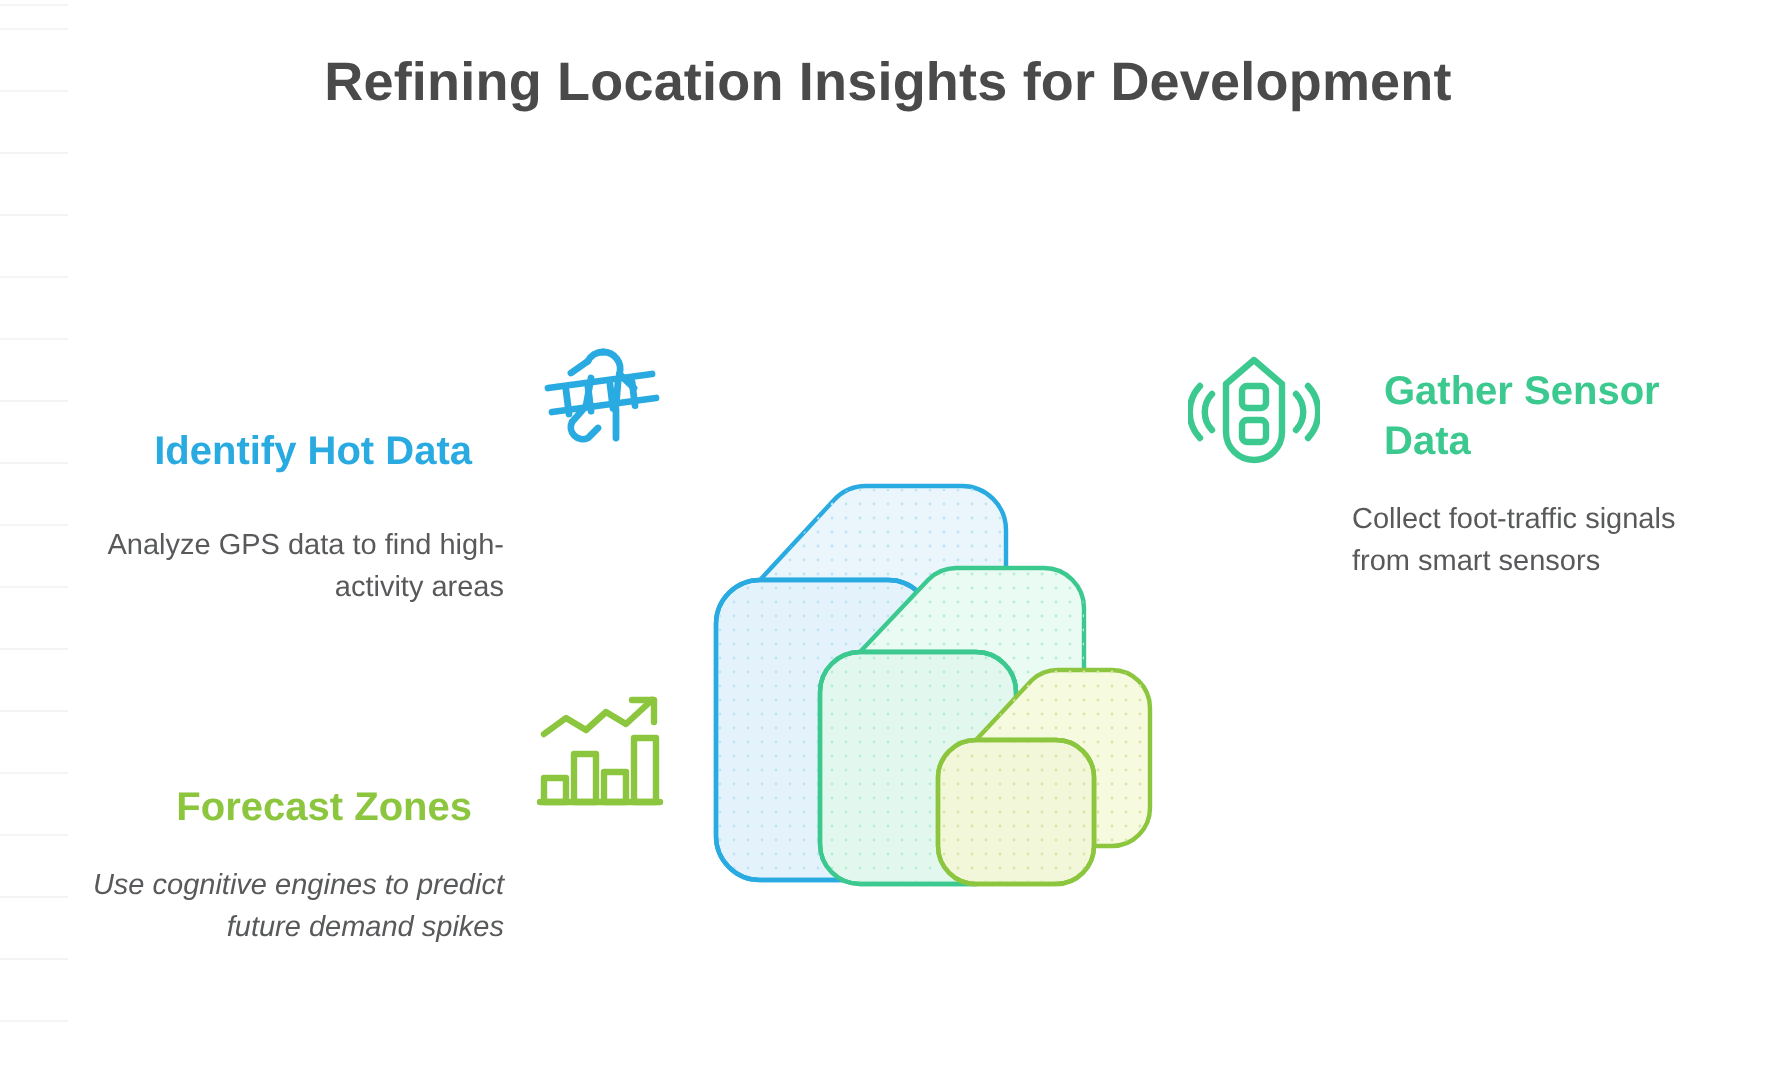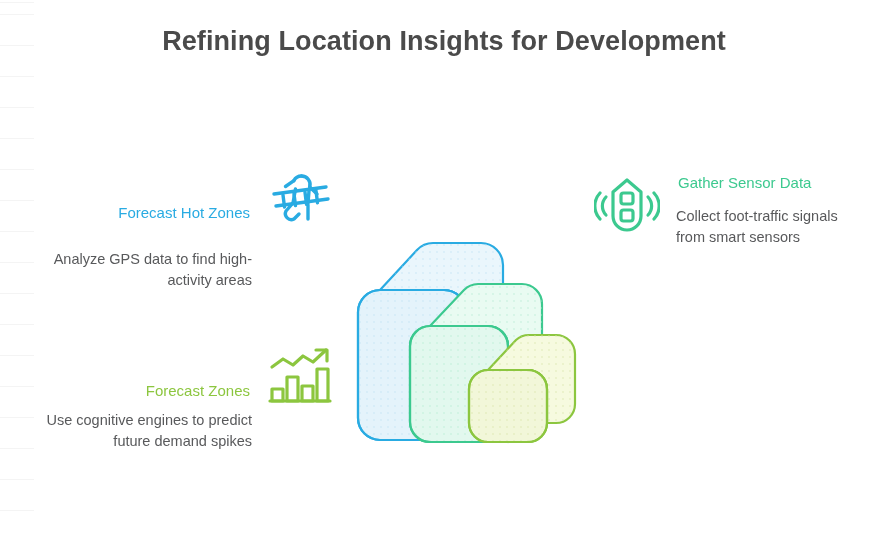--- a/index.html
+++ b/index.html
@@ -53,45 +53,45 @@
     text-align: center;
     font-size: 27px;
     font-weight: bold;
     color: #4a4a4a;
     letter-spacing: 0.1px;
   }
 
   
   .block { position: absolute; }
   .block-heading {
-    font-size: 15px;
-    font-weight: normal;
+    font-size: 20px;
+    font-weight: bold;
     line-height: 25px;
-    margin: 2px;
+    margin: 16px;
   }
   .block-body {
     font-size: 14.5px;
     line-height: 21px;
     color: #58595b;
     margin: 0;
   }
   .align-right { text-align: right; }
   .align-left  { text-align: left; }
 
   
   #block-hot-zones { left: 12px;  top: 198px; width: 240px; }
   #block-forecast  { left: 12px;  top: 376px; width: 240px; }
   #block-sensor    { left: 676px; top: 168px; width: 175px; }
 
   #block-hot-zones .block-heading { color: #29ABE2; }
   #block-forecast  .block-heading { color: #8CC63F; }
   #block-sensor    .block-heading { color: #3CC98F; }
 
   #block-hot-zones .block-body { margin-top: 24px; }
-  #block-forecast  .block-body { margin-top: 7px; }
+  #block-forecast  .block-body { margin-top: 7px; font-style: italic; }
   #block-sensor    .block-body { margin-top: 11px; }
 
   
   .icon-wrap { position: absolute; }
   #icon-hot-zones { left: 264px; top: 163px; width: 72px; height: 72px; }
   #icon-forecast  { left: 264px; top: 341px; width: 72px; height: 72px; }
   #icon-sensor    { left: 594px; top: 172px; width: 66px; height: 66px; }
 
   
   #central-graphic {
@@ -149,21 +149,21 @@
           <path d="M 144 148 L 172 118 A 19 19 0 0 1 185 113 L 212 113 A 19 19 0 0 1 231 132 L 231 182 A 19 19 0 0 1 212 201 L 203 201 L 203 167 A 19 19 0 0 0 184 148 Z" fill="#f6fadf" stroke="#8CC63F" stroke-width="2.2" stroke-linejoin="round"></path>
           <path d="M 144 148 L 172 118 A 19 19 0 0 1 185 113 L 212 113 A 19 19 0 0 1 231 132 L 231 182 A 19 19 0 0 1 212 201 L 203 201 L 203 167 A 19 19 0 0 0 184 148 Z" fill="url(#dots-lime)" stroke="none"></path>
           <rect x="125" y="148" width="78" height="72" rx="19" ry="19" fill="#f2f7d9" stroke="#8CC63F" stroke-width="2.2"></rect>
           <rect x="125" y="148" width="78" height="72" rx="19" ry="19" fill="url(#dots-lime)" stroke="none"></rect>
           <rect x="125" y="148" width="78" height="72" rx="19" ry="19" fill="none" stroke="#8CC63F" stroke-width="2.2"></rect>
         </g>
       </svg>
     </div>
 
     <div class="block" id="block-hot-zones">
-      <div class="block-heading align-right">Forecast Hot Zones</div>
+      <div class="block-heading align-right">Identify Hot Data</div>
       <div class="block-body align-right">Analyze GPS data to find high-activity areas</div>
     </div>
 
     <div class="icon-wrap" id="icon-hot-zones">
       <svg width="72" height="72" viewBox="0 0 72 72" xmlns="http://www.w3.org/2000/svg" fill="none" stroke="#29ABE2" stroke-width="3.4" stroke-linecap="round" stroke-linejoin="round">
 
         <path d="M 37.5 13 a 8.5 8.5 0 0 1 8.2 11 "></path>
         <path d="M 37.5 13 a 8.5 8.5 0 0 0 -7.6 4.6"></path>
 
         <path d="M 29.9 17.6 L 21.5 23.5"></path>

